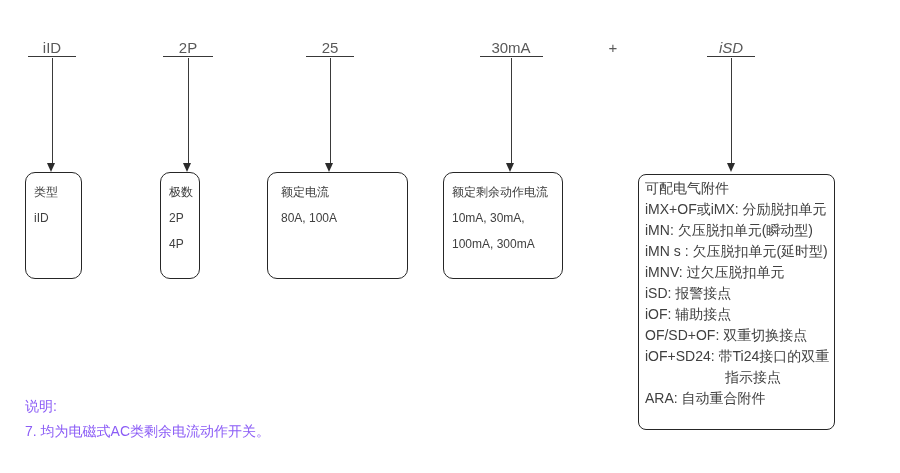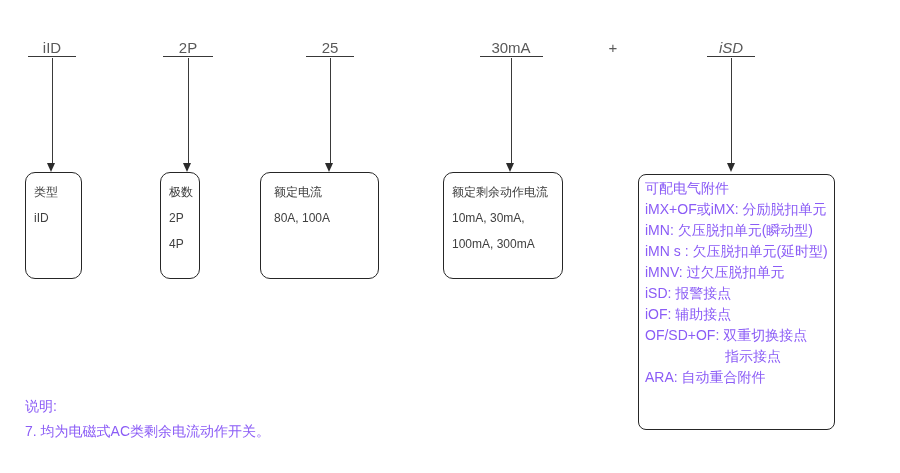--- a/index.html
+++ b/index.html
@@ -65,21 +65,21 @@
   .accessories {
     top: 174px;
     height: 256px;
     border-radius: 8px;
     padding: 3px 0 0 6px;
     font-size: 14px;
   }
   .acc-line {
     line-height: 21px;
     white-space: nowrap;
-    color: #8b5cf6;
+    color: #404040;
   }
   .acc-line.indent { padding-left: 80px; }
   
   .note {
     position: absolute;
     left: 25px;
     top: 394px;
     font-size: 14px;
     color: #8b5cf6;
   }
@@ -121,40 +121,41 @@
     <div class="box-line">类型</div>
     <div class="box-line">iID</div>
   </div>
 
   <div class="box" style="left:160px; width:40px;">
     <div class="box-line">极数</div>
     <div class="box-line">2P</div>
     <div class="box-line">4P</div>
   </div>
 
-  <div class="box" style="left:260px; width:119px;padding-left:13px;">
+  <div class="box" style="left:267px; width:141px;padding-left:13px;">
     <div class="box-line">额定电流</div>
     <div class="box-line">80A, 100A</div>
   </div>
 
   <div class="box" style="left:443px; width:120px;">
     <div class="box-line">额定剩余动作电流</div>
     <div class="box-line">10mA, 30mA,</div>
     <div class="box-line">100mA, 300mA</div>
   </div>
 
   <div class="box accessories" style="left:638px; width:197px;">
     <div class="acc-line">可配电气附件</div>
     <div class="acc-line">iMX+OF或iMX: 分励脱扣单元</div>
     <div class="acc-line">iMN: 欠压脱扣单元(瞬动型)</div>
     <div class="acc-line">iMN s : 欠压脱扣单元(延时型)</div>
     <div class="acc-line">iMNV: 过欠压脱扣单元</div>
     <div class="acc-line">iSD: 报警接点</div>
     <div class="acc-line">iOF: 辅助接点</div>
     <div class="acc-line">OF/SD+OF: 双重切换接点</div>
+    <div class="acc-line">iOF+SD24: 带Ti24接口的双重</div>
     <div class="acc-line indent">指示接点</div>
     <div class="acc-line">ARA: 自动重合附件</div>
   </div>
 
   <div class="note">
     <div>说明:</div>
     <div>7. 均为电磁式AC类剩余电流动作开关。</div>
   </div>
 
 </div>

